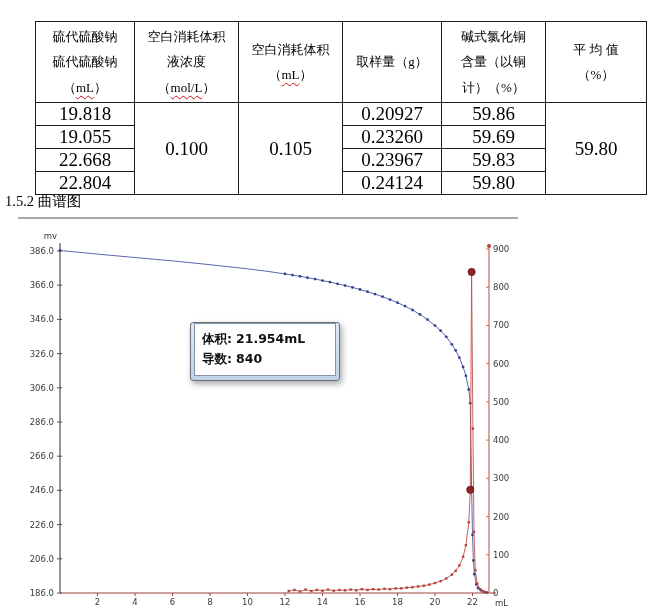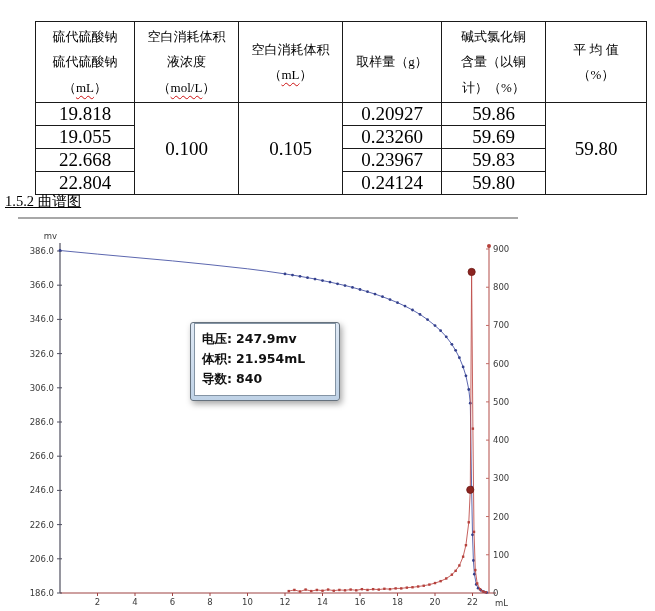--- a/index.html
+++ b/index.html
@@ -21,21 +21,20 @@
   .data-table td{height:17px;font-size:19px;}
   .pre{white-space:pre-line;}
   .wavy{
     text-decoration:underline wavy #cc1111;
     text-decoration-thickness:1px;text-underline-offset:3px;
   }
   
   .section-heading{
     position:absolute;left:5px;top:192px;font-size:14.5px;
     font-family:"Liberation Serif","DejaVu Serif",serif;
-    text-decoration:underline;
   }
   
   .chart-area{
     position:absolute;left:18px;top:217px;width:500px;height:394px;
     border-top:2px solid #a8a8a8;background:#fff;
   }
   .chart-area svg{display:block;}
   
   .tt-window{
     position:absolute;left:190px;top:322px;width:142px;
@@ -289,22 +288,19 @@
       <rect x="463.6125" y="371.2711111111111" width="2.4" height="2.4" fill="#b5413c"></rect>
       <rect x="466.425" y="372.03555555555556" width="2.4" height="2.4" fill="#b5413c"></rect>
       <circle cx="453.6375" cy="52.93333333333334" r="3.6" fill="#8c2420" stroke="#6e1a15" stroke-width="0.8"></circle>
       <circle cx="452.25" cy="270.8" r="3.6" fill="#8c2420" stroke="#6e1a15" stroke-width="0.8"></circle>
     </svg>
 </div>
 
 <div class="tt-window">
   <div class="tt-body">
     <div class="tt-row">
-      <span class="lab">电压:</span><span>247.9mv</span>
-    </div>
-    <div class="tt-row">
       <span class="lab">体积:</span><span>21.954mL</span>
     </div>
     <div class="tt-row">
       <span class="lab">导数:</span><span>840</span>
     </div>
   </div>
 </div>
 
 </body></html>

